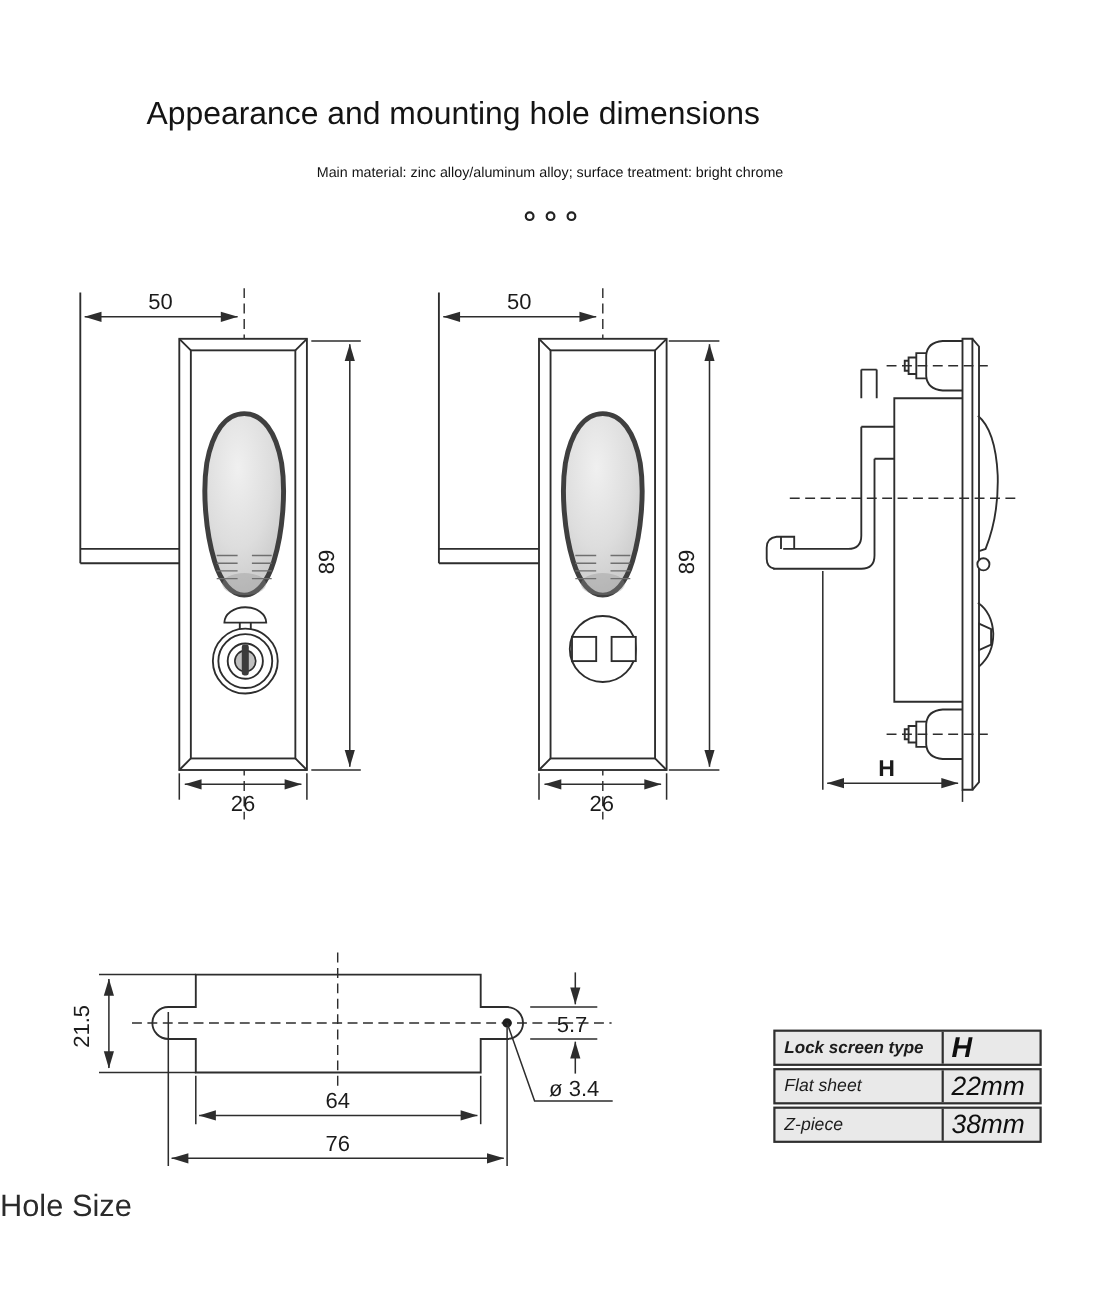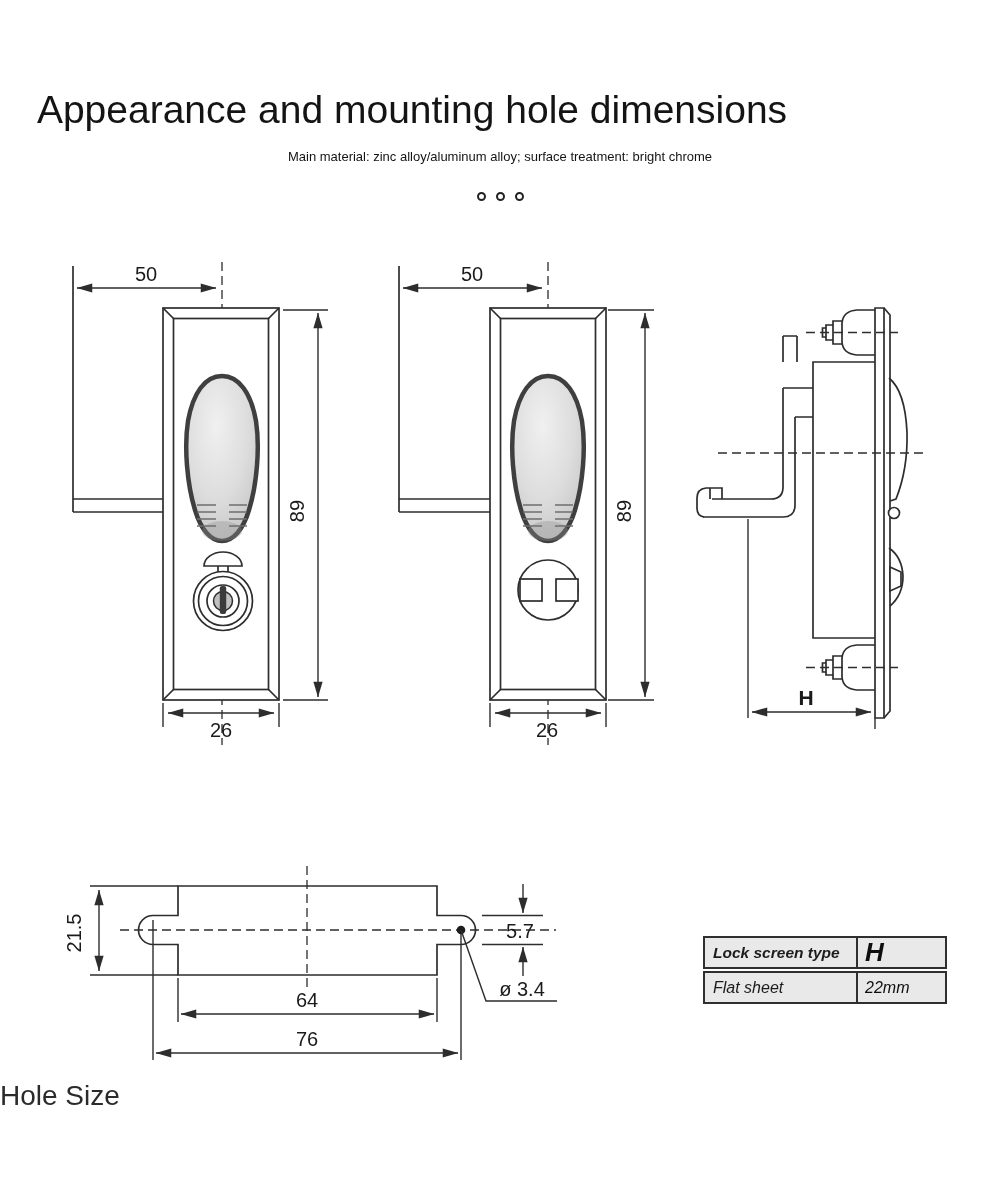--- a/index.html
+++ b/index.html
@@ -1,28 +1,28 @@
 <!DOCTYPE html>
 <html><head>
 <meta charset="utf-8">
 <style>
   html,body{margin:0;padding:0;background:#fff;}
   body{width:1000px;height:1191px;position:relative;font-family:"Liberation Sans",sans-serif;overflow:hidden;}
   .abs{position:absolute;}
-  .title{top:88px;left:0;width:824px;text-align:center;font-size:39px;color:#141414;letter-spacing:0px;}
+  .title{top:88px;left:0;width:824px;text-align:center;font-size:29px;color:#141414;letter-spacing:0px;}
   .subtitle{top:149px;left:0;width:1000px;text-align:center;font-size:13px;color:#141414;}
   .dots{top:192px;left:0;width:1000px;display:flex;justify-content:center;gap:10px;}
   .dot{width:5px;height:5px;border:2px solid #222;border-radius:50%;}
   .hole-caption{top:1080px;left:0;width:630px;text-align:left;font-size:28px;color:#2b2b2b;}
   svg.drawing{position:absolute;left:0;top:0;}
   .spec-table{left:703px;top:936px;width:244px;}
   .trow{display:flex;border:2px solid #2f2f2f;background:#e9e9e9;margin-bottom:2px;height:29px;font-style:italic;}
   .tcell{display:flex;align-items:center;}
   .tcell.lbl{width:143px;border-right:2px solid #2f2f2f;padding-left:8px;font-size:16px;color:#1c1c1c;}
-  .tcell.val{flex:1;padding-left:7px;font-size:16px;color:#0e0e0e;}
+  .tcell.val{flex:1;padding-left:7px;font-size:24px;color:#0e0e0e;}
   .thead .lbl{font-weight:bold;font-size:15.5px;}
   .thead .val{font-weight:bold;font-size:26px;}
   
   .ol{stroke:#2d2d2d;stroke-width:1.7;fill:none;}
   .olw{stroke:#2d2d2d;stroke-width:1.7;fill:#fff;}
   .dl{stroke:#2d2d2d;stroke-width:1.4;fill:none;}
   .cl{stroke:#2d2d2d;stroke-width:1.3;fill:none;stroke-dasharray:9 5;}
   .grip{stroke:#6f6f6f;stroke-width:1.3;}
   .dim{font:20px "Liberation Sans",sans-serif;fill:#1b1b1b;text-anchor:middle;}
   .dimb{font:bold 21px "Liberation Sans",sans-serif;fill:#1b1b1b;text-anchor:middle;}
@@ -189,13 +189,17 @@
 
 <div class="abs spec-table">
   <div class="trow thead">
     <div class="tcell lbl">Lock screen type</div>
     <div class="tcell val">H</div>
   </div>
   <div class="trow">
     <div class="tcell lbl">Flat sheet</div>
     <div class="tcell val">22mm</div>
   </div>
+  <div class="trow">
+    <div class="tcell lbl">Z-piece</div>
+    <div class="tcell val">38mm</div>
+  </div>
 </div>
 
 </body></html>

